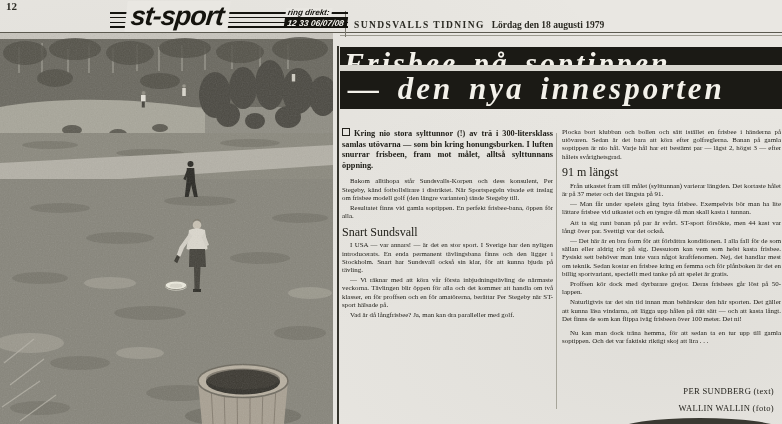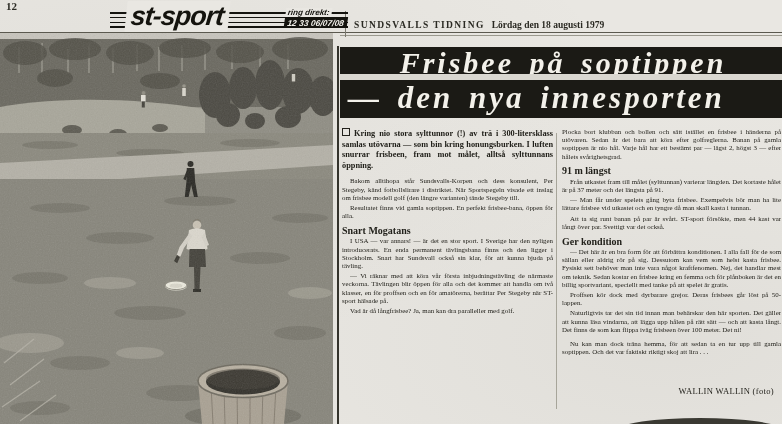--- a/index.html
+++ b/index.html
@@ -32,34 +32,34 @@
   .masthead{position:absolute;left:354px;top:20px;white-space:nowrap;font-weight:bold;
     font-size:9.5px;color:#2a2922;}
   .masthead .paper-name{letter-spacing:1.4px;margin-right:7px;}
   
   .photo{position:absolute;left:0;top:33px;width:333px;height:391px;}
   
   .article-rule{position:absolute;left:337px;top:46px;width:2px;height:378px;background:#34332c;}
   .headline{position:absolute;left:340px;top:47px;width:442px;}
   .hl-bar{background:#1b1a15;color:#f3f1ea;font-style:italic;font-weight:bold;
     letter-spacing:3px;word-spacing:5px;white-space:nowrap;overflow:hidden;}
-  .hl-bar1{height:27px;font-size:30px;line-height:32px;padding-left:4px;text-align:center;}
+  .hl-bar1{height:18px;font-size:30px;line-height:32px;padding-left:4px;}
   .hl-gap{height:6px;background:#d9d7d0;}
   .hl-bar2{height:38px;font-size:31px;line-height:36px;padding-left:8px;}
   
   .col{position:absolute;top:128px;color:#22211b;}
   .col1{left:342px;width:211px;}
   .col2{left:562px;width:219px;}
   .col-divider{position:absolute;left:556px;top:133px;width:1px;height:276px;background:#a7a59a;}
   p.lead{font-weight:bold;font-size:8.3px;line-height:10.6px;text-align:justify;margin:0 0 6px 0;}
   .cb{display:inline-block;width:6px;height:6px;border:1.2px solid #22211b;margin-right:4px;}
   p.body{font-size:6.9px;line-height:8.2px;text-align:justify;text-indent:8px;margin:0 0 2px 0;}
   p.noindent{text-indent:0;}
   p.spaced{margin-top:6px;}
-  h4.sub{font-size:10px;margin:4.5px 0 1.5px 0;font-weight:bold;}
+  h4.sub{font-size:12px;margin:4.5px 0 1.5px 0;font-weight:normal;}
   .bylines{position:absolute;left:562px;top:386px;width:212px;text-align:right;}
   .byline{font-size:8.6px;letter-spacing:0.3px;margin-bottom:7px;color:#24231d;}
   .next-headline{position:absolute;left:618px;top:418px;width:164px;height:12px;
     background:#3a3932;border-radius:50% 50% 0 0 / 100% 100% 0 0;}
 </style>
 </head>
 <body>
 
 <div class="page-num">12</div>
 <div class="header-rule"></div>
@@ -223,38 +223,38 @@
 <div class="headline">
   <div class="hl-bar hl-bar1">Frisbee på soptippen</div>
   <div class="hl-gap"></div>
   <div class="hl-bar hl-bar2">— den nya innesporten</div>
 </div>
 
 <div class="col col1">
   <p class="lead"><span class="cb"></span><span>Kring nio stora sylttunnor (!) av trä i 300-litersklass samlas utövarna — som bin kring honungsburken. I luften snurrar frisbeen, fram mot målet, alltså sylttunnans öppning.</span></p>
   <p class="body">Bakom alltihopa står Sundsvalls-Korpen och dess konsulent, Per Stegeby, känd fotbollslirare i distriktet. När Sportspegeln visade ett inslag om frisbee modell golf (den längre varianten) tände Stegeby till.</p>
   <p class="body">Resultatet finns vid gamla soptippen. En perfekt frisbee-bana, öppen för alla.</p>
-  <h4 class="sub">Snart Mogatans</h4>
+  <h4 class="sub">Snart Sundsvall</h4>
   <p class="body">I USA — var annars! — är det en stor sport. I Sverige har den nyligen introducerats. En enda permanent tävlingsbana finns och den ligger i Stockholm. Snart har Sundsvall också sin klar, för att kunna bjuda på tävling.</p>
   <p class="body">— Vi räknar med att köra vår första inbjudningstävling de närmaste veckorna. Tävlingen blir öppen för alla och det kommer att handla om två klasser, en för proffsen och en för amatörerna, berättar Per Stegeby när ST-sport hälsade på.</p>
   <p class="body">Vad är då långfrisbee? Ja, man kan dra paralleller med golf.</p>
 </div>
 
 <div class="col-divider"></div>
 
 <div class="col col2">
   <p class="body noindent">Plocka bort klubban och bollen och sätt istället en frisbee i händerna på utövaren. Sedan är det bara att köra efter golfreglerna. Banan på gamla soptippen är nio hål. Varje hål har ett bestämt par — lägst 2, högst 3 — efter hålets svårighetsgrad.</p>
   <h4 class="sub">91 m längst</h4>
   <p class="body">Från utkastet fram till målet (sylttunnan) varierar längden. Det kortaste hålet är på 37 meter och det längsta på 91.</p>
   <p class="body">— Man får under spelets gång byta frisbee. Exempelvis bör man ha lite lättare frisbee vid utkastet och en tyngre då man skall kasta i tunnan.</p>
   <p class="body">Att ta sig runt banan på par är svårt. ST-sport försökte, men 44 kast var långt över par. Svettigt var det också.</p>
-  <h4 class="sub">Ger kondition</h4>
   <p class="body">— Det här är en bra form för att förbättra konditionen. I alla fall för de som sällan eller aldrig rör på sig. Dessutom kan vem som helst kasta frisbee. Fysiskt sett behöver man inte vara något kraftfenomen. Nej, det handlar mest om teknik. Sedan kostar en frisbee kring en femma och för plånboken är det en billig sportvariant, speciellt med tanke på att spelet är gratis.</p>
   <p class="body">Proffsen kör dock med dyrbarare grejor. Deras frisbees går löst på 50-lappen.</p>
   <p class="body">Naturligtvis tar det sin tid innan man behärskar den här sporten. Det gäller att kunna läsa vindarna, att lägga upp hålen på rätt sätt — och att kasta långt. Det finns de som kan flippa iväg frisbeen över 100 meter. Det ni!</p>
   <p class="body spaced">Nu kan man dock träna hemma, för att sedan ta en tur upp till gamla soptippen. Och det var faktiskt riktigt skoj att lira . . .</p>
 </div>
 
 <div class="bylines">
+  <div class="byline">PER SUNDBERG (text)</div>
   <div class="byline">WALLIN WALLIN (foto)</div>
 </div>
 
 <div class="next-headline"></div>
 
 </body></html>

